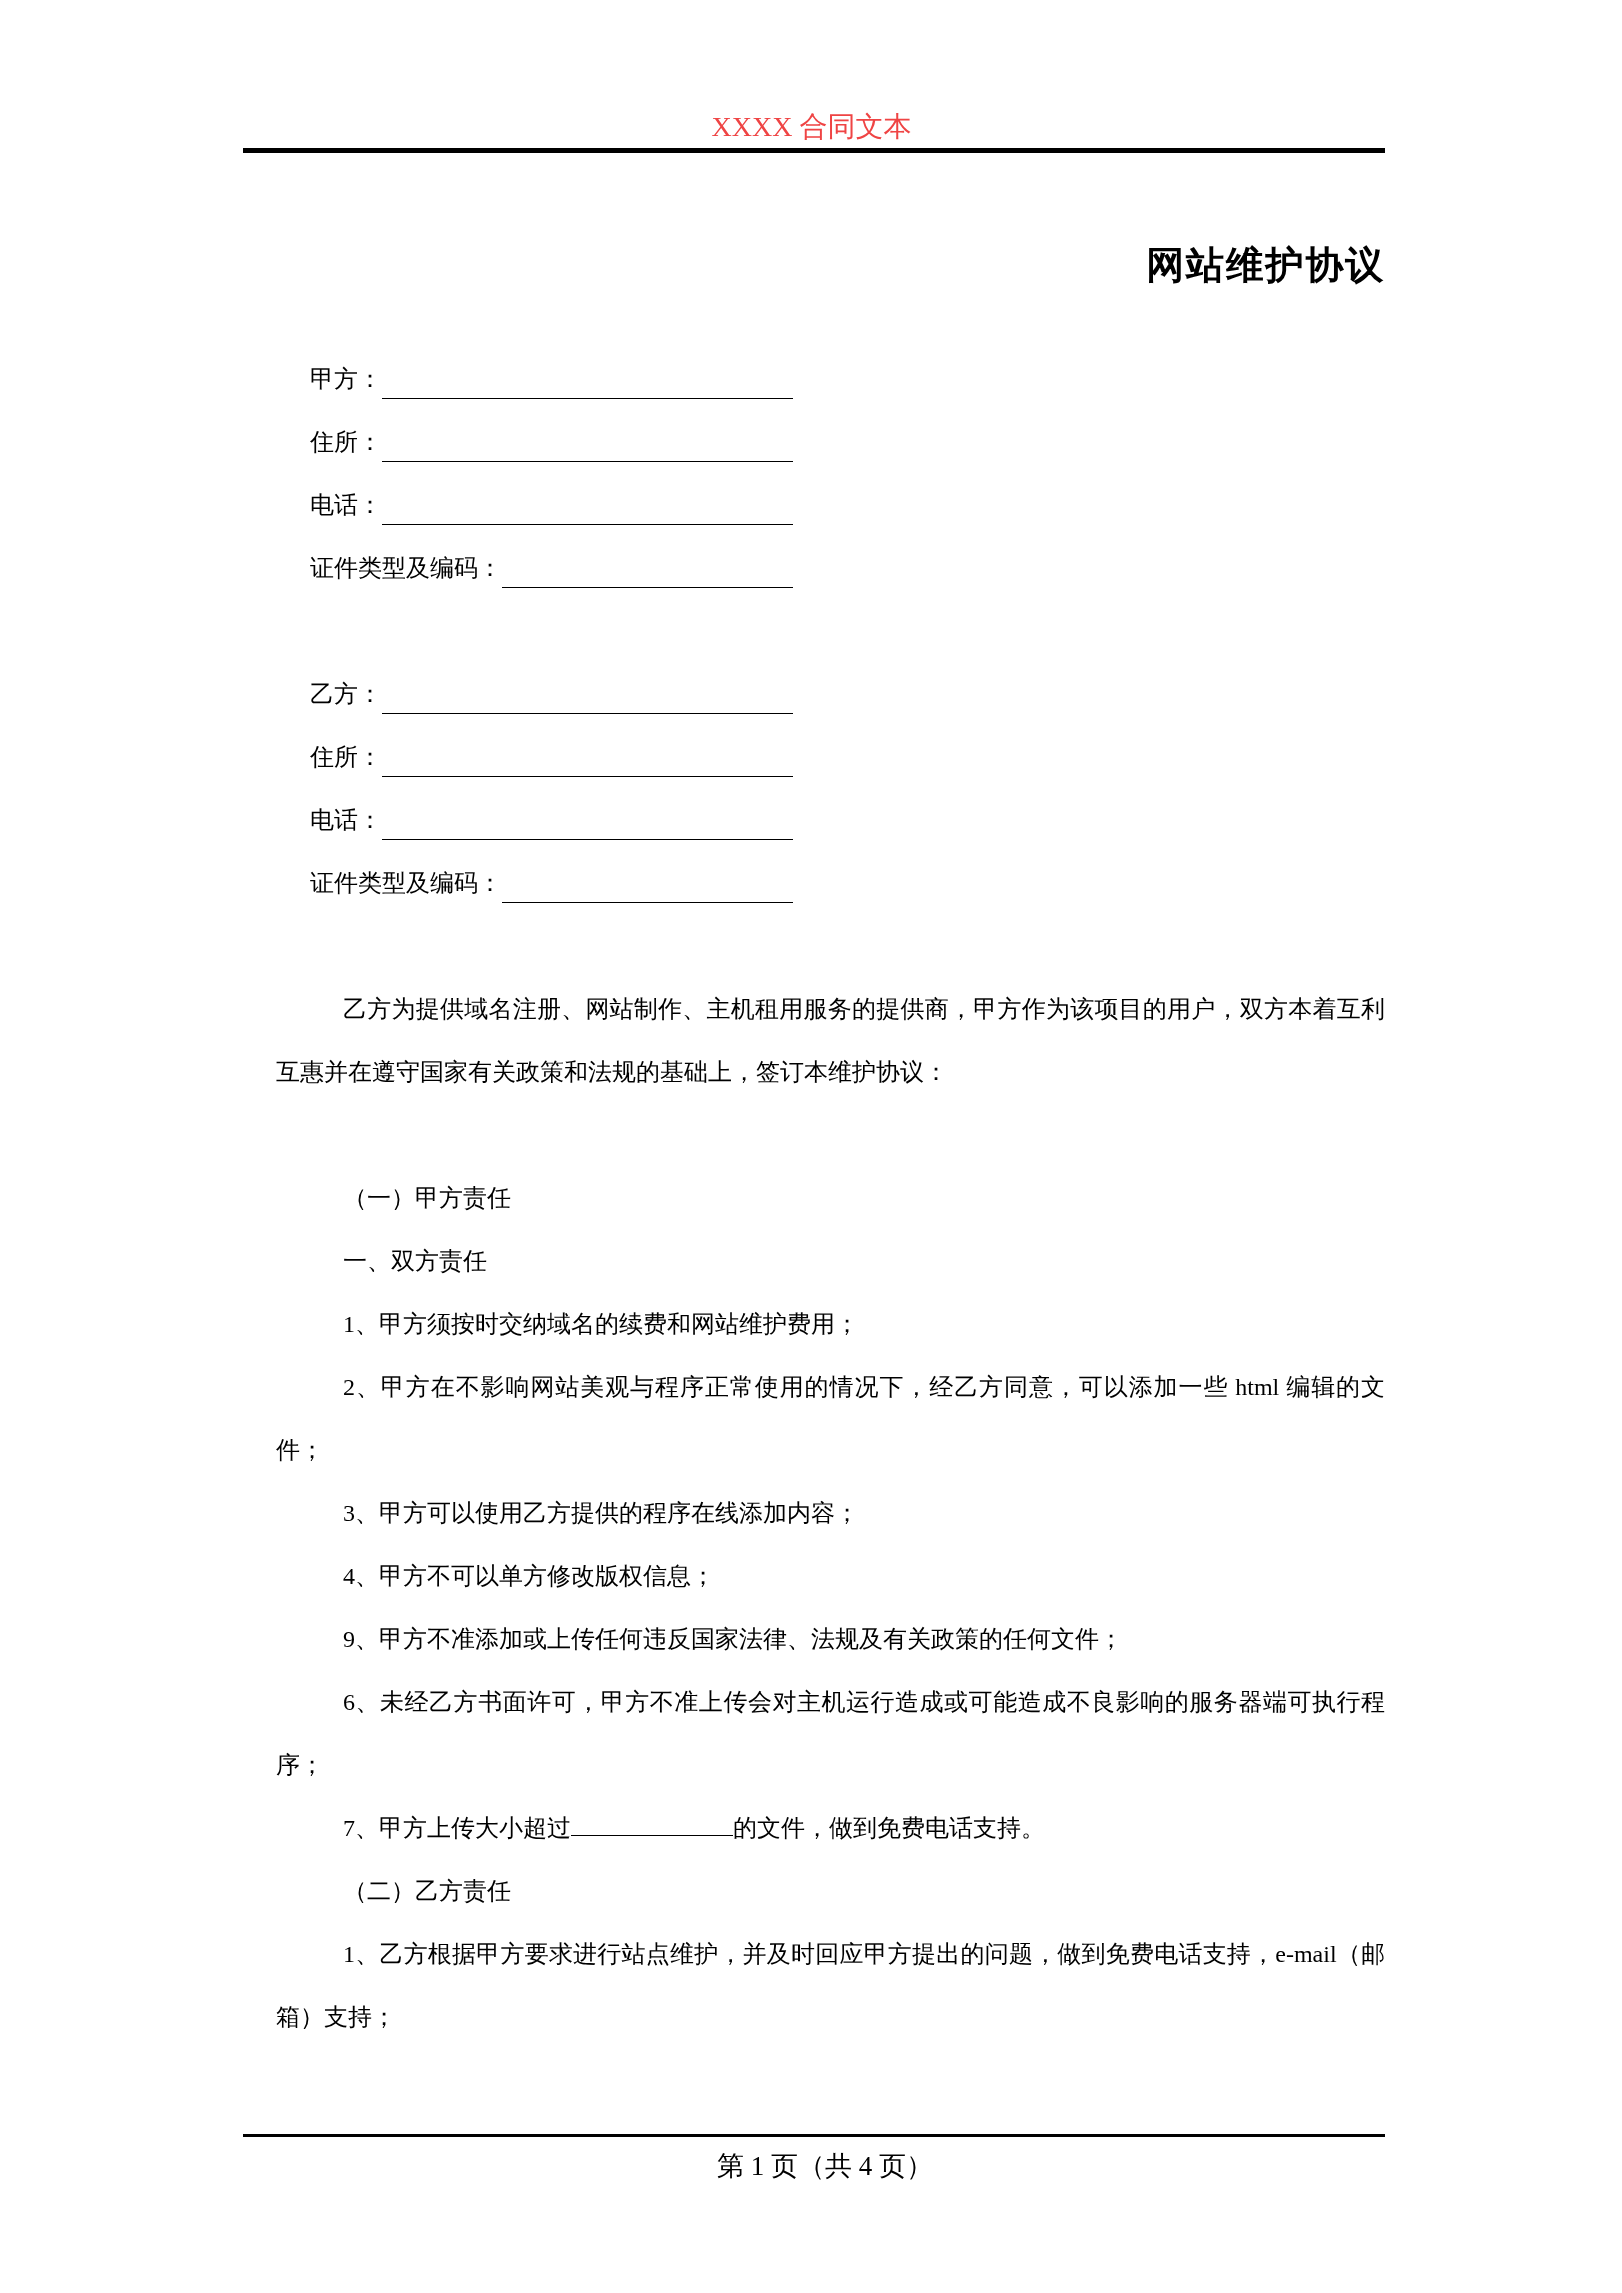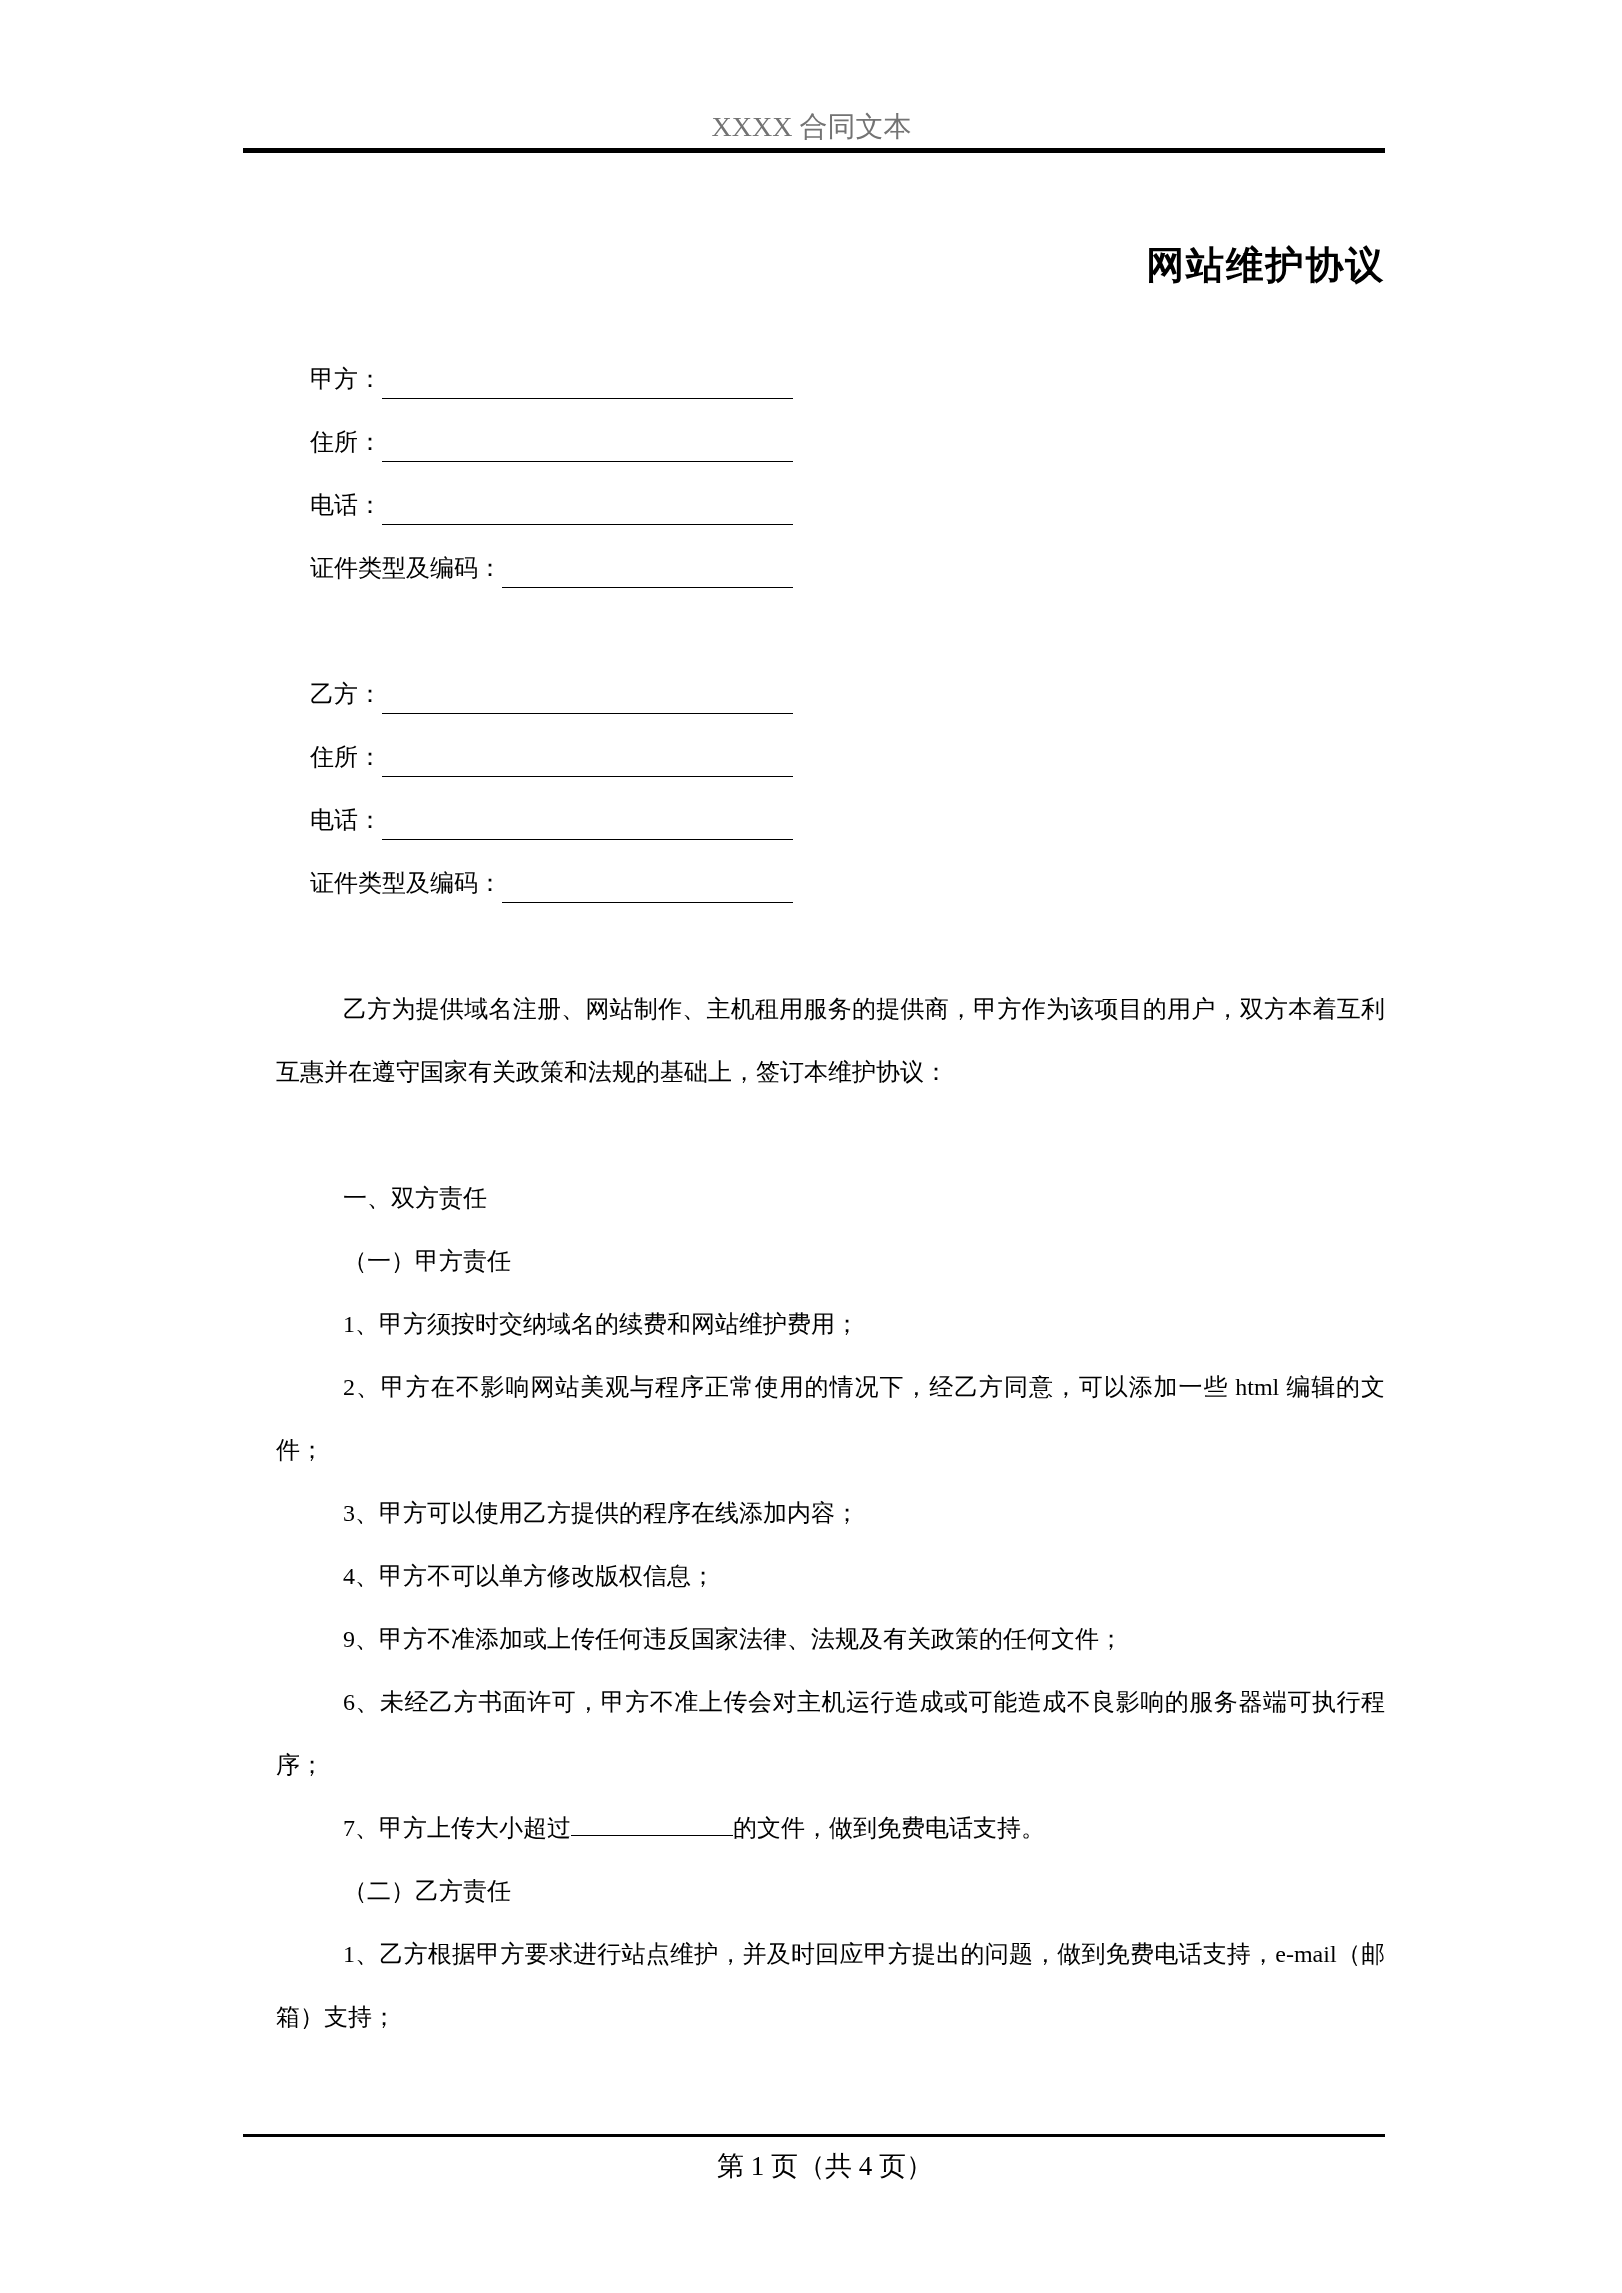--- a/index.html
+++ b/index.html
@@ -15,21 +15,21 @@
   }
 
   
   .header-title {
     position: absolute;
     top: 109px; left: 0;
     width: 100%;
     text-align: center;
     font-size: 28px;
     line-height: 35px;
-    color: #737373;
+    color: #ef4444;
   }
   .header-rule {
     position: absolute;
     top: 148px; left: 243px;
     width: 1142px; height: 4.5px;
     background: #000;
   }
 
   
   .doc-title {
@@ -149,22 +149,22 @@
         <span class="fill-line"></span>
       </div>
     </section>
 
     <div class="blank-row"></div>
 
     <p class="para">乙方为提供域名注册、网站制作、主机租用服务的提供商，甲方作为该项目的用户，双方本着互利互惠并在遵守国家有关政策和法规的基础上，签订本维护协议：</p>
 
     <div class="blank-row"></div>
 
+    <p class="para">（一）甲方责任</p>
     <p class="para">一、双方责任</p>
-    <p class="para">（一）甲方责任</p>
 
     <p class="para">1、甲方须按时交纳域名的续费和网站维护费用；</p>
     <p class="para">2、甲方在不影响网站美观与程序正常使用的情况下，经乙方同意，可以添加一些 html 编辑的文件；</p>
     <p class="para">3、甲方可以使用乙方提供的程序在线添加内容；</p>
     <p class="para">4、甲方不可以单方修改版权信息；</p>
     <p class="para">9、甲方不准添加或上传任何违反国家法律、法规及有关政策的任何文件；</p>
     <p class="para">6、未经乙方书面许可，甲方不准上传会对主机运行造成或可能造成不良影响的服务器端可执行程序；</p>
 
     <p class="para"><span>7、甲方上传大小超过</span><span class="inline-blank"></span><span>的文件，做到免费电话支持。</span></p>
 

